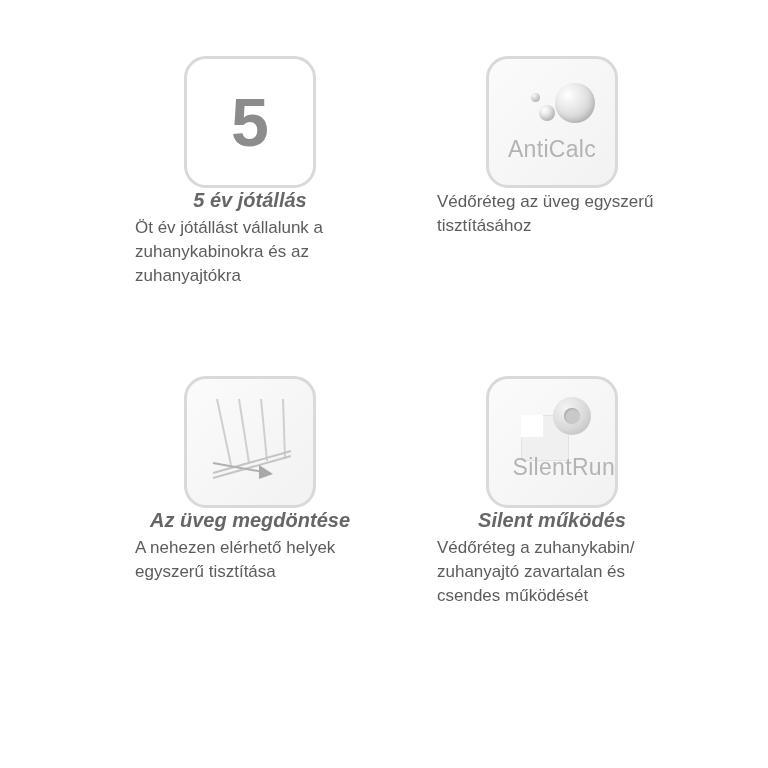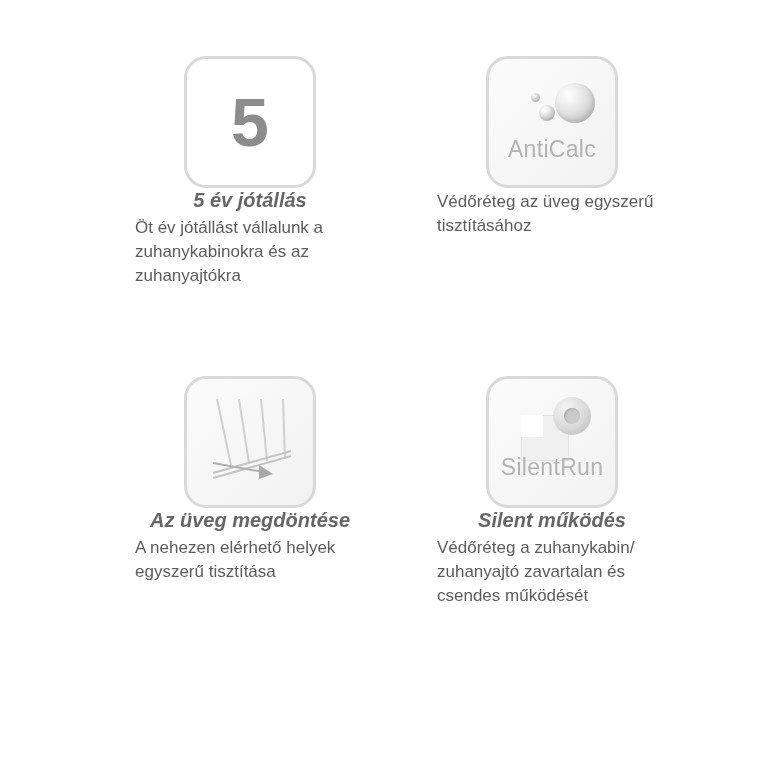--- a/index.html
+++ b/index.html
@@ -90,21 +90,21 @@
     width: 16px; height: 16px;
     left: 50px; top: 46px;
   }
   .drop-small {
     width: 9px; height: 9px;
     left: 42px; top: 34px;
   }
   .silent-wrap {
     position: absolute;
     left: 0; right: 0; bottom: 24px;
-    text-align: center;
+    text-align: right;
   }
   .roller {
     position: absolute;
     width: 38px; height: 38px;
     border-radius: 50%;
     left: 64px; top: 18px;
     background: radial-gradient(circle at 35% 30%, #f4f4f4 0%, #d9d9d9 55%, #b5b5b5 100%);
   }
   .roller-inner {
     position: absolute;

